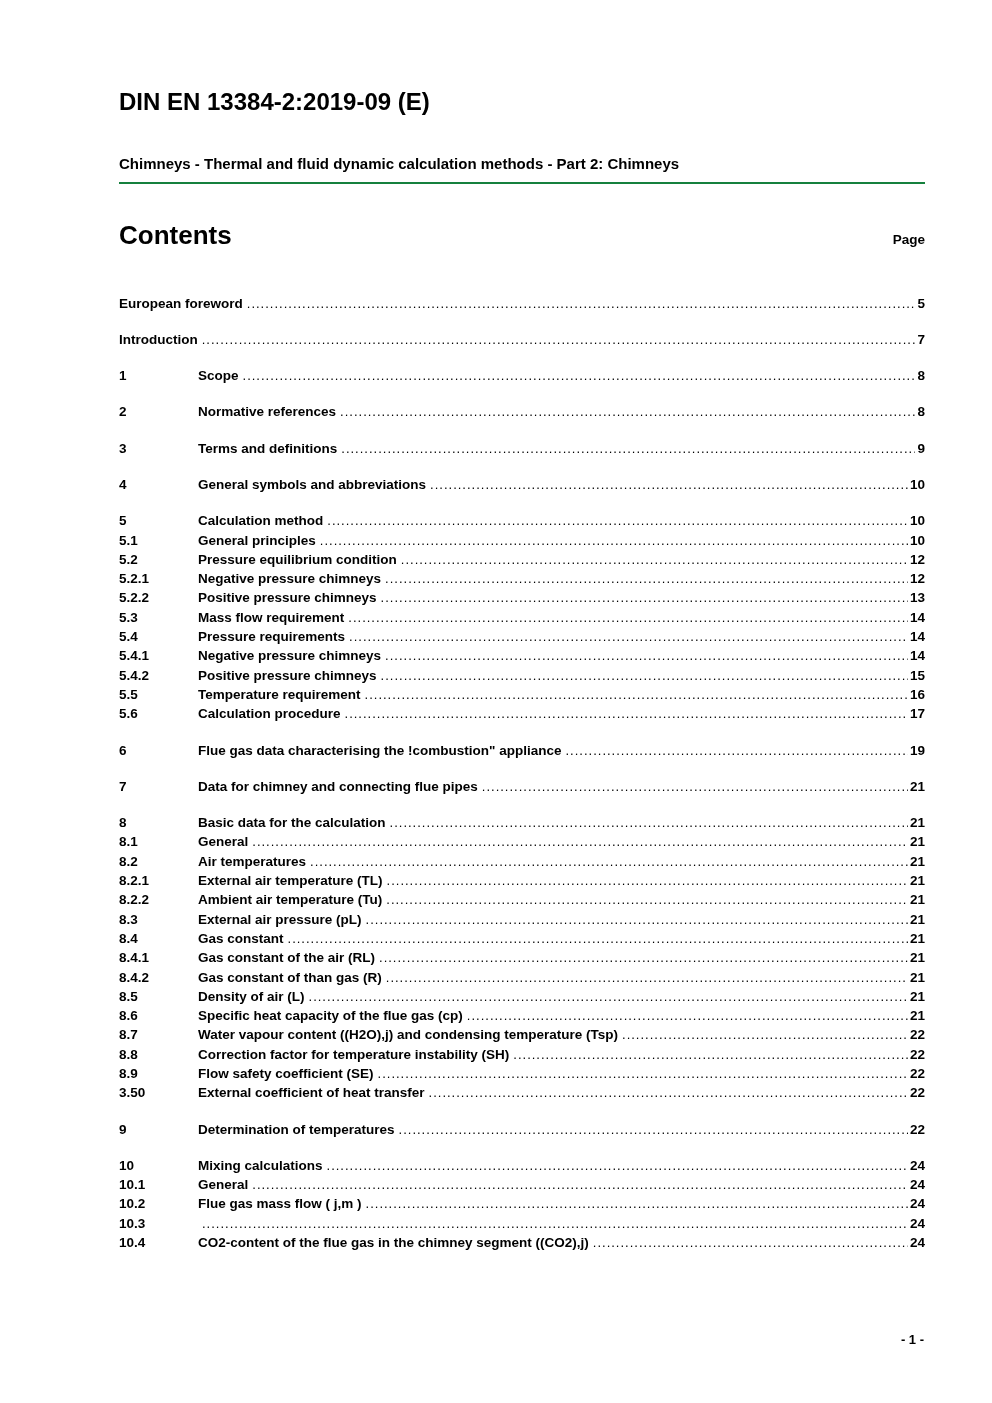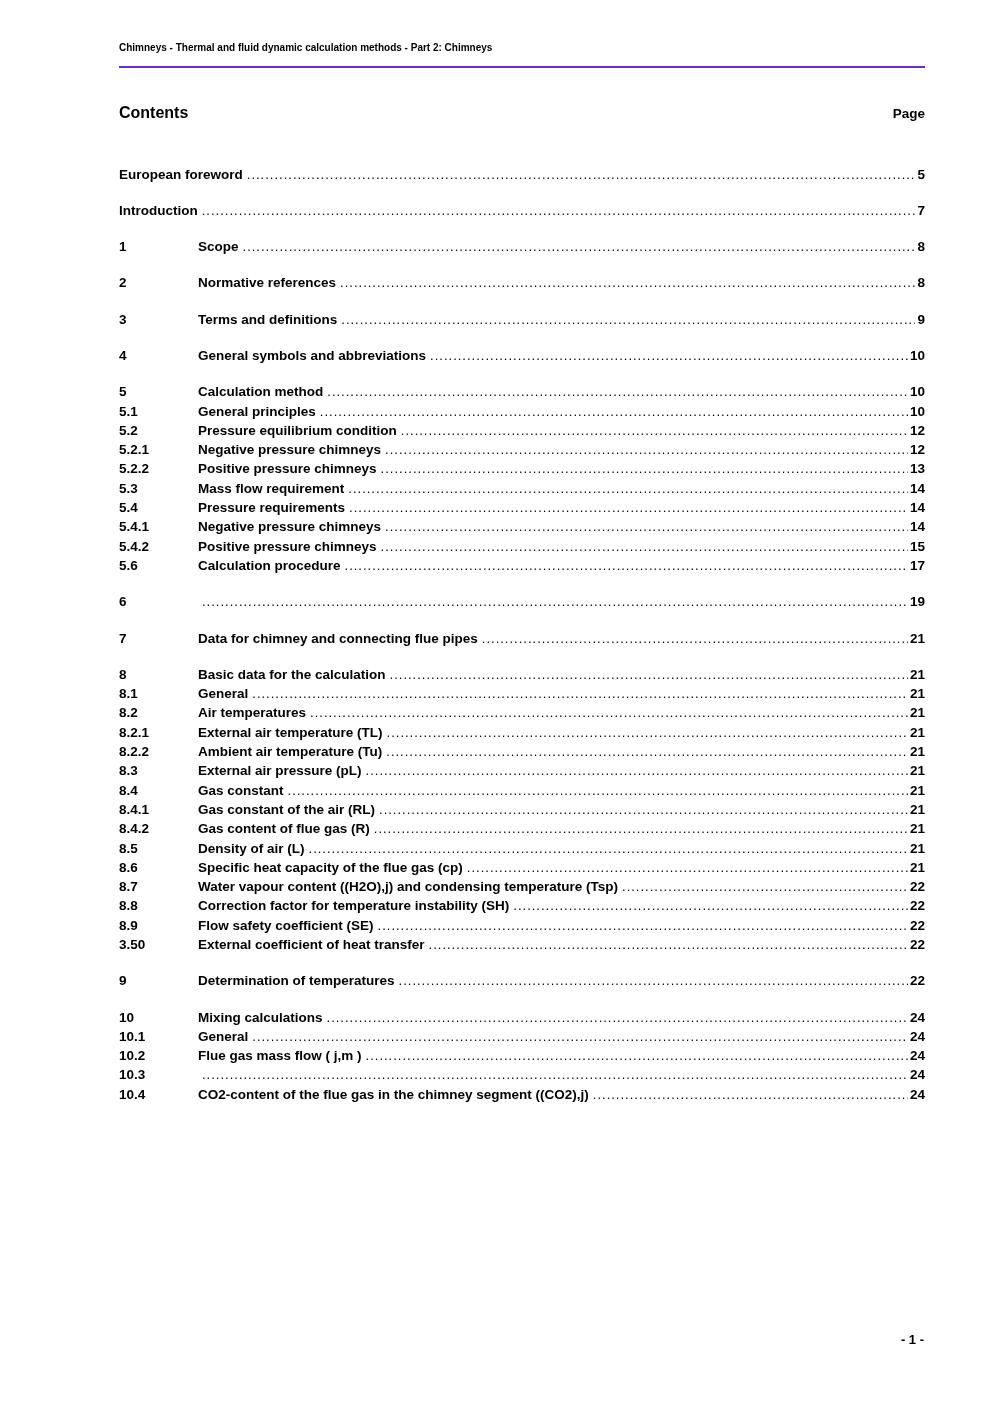--- a/index.html
+++ b/index.html
@@ -22,35 +22,35 @@
     width: 806px;
   }
   .doc-id {
     margin: 88px 0 0 0;
     font-size: 24px;
     font-weight: bold;
     letter-spacing: 0;
   }
   .subtitle {
     margin-top: 37px;
-    font-size: 10px;
+    font-size: 15px;
     font-weight: bold;
     line-height: 21.5px;
     padding-bottom: 7px;
-    border-bottom: 2px solid #6d28d9;
+    border-bottom: 2px solid #15803d;
   }
   .subtitle .line { white-space: nowrap; }
   .contents-bar {
     margin-top: 36px;
     display: flex;
     justify-content: space-between;
     align-items: baseline;
   }
   .contents-heading {
-    font-size: 16px;
+    font-size: 26px;
     font-weight: bold;
   }
   .page-label {
     font-size: 13.5px;
     font-weight: bold;
   }
   .toc {
     margin-top: 43px;
     font-size: 13.5px;
     font-weight: bold;
@@ -84,20 +84,21 @@
     bottom: 56px;
     font-size: 13px;
     font-weight: bold;
   }
 </style>
 </head>
 <body>
 
 <div class="content">
 
+  <h1 class="doc-id">DIN EN 13384-2:2019-09 (E)</h1>
 
   <div class="subtitle">
     <div class="line">Chimneys - Thermal and fluid dynamic calculation methods - Part 2: Chimneys</div>
   </div>
 
   <div class="contents-bar">
     <div class="contents-heading">Contents</div>
     <div class="page-label">Page</div>
   </div>
 
@@ -197,29 +198,36 @@
           <span class="toc-dots"></span>
           <span class="toc-page">14</span>
         </div>
         <div class="toc-row">
           <span class="toc-num">5.4.2</span>
           <span class="toc-title">Positive pressure chimneys</span>
           <span class="toc-dots"></span>
           <span class="toc-page">15</span>
         </div>
         <div class="toc-row">
+          <span class="toc-num">5.5</span>
+          <span class="toc-title">Temperature requirement</span>
+          <span class="toc-dots"></span>
+          <span class="toc-page">16</span>
+        </div>
+        <div class="toc-row">
           <span class="toc-num">5.6</span>
           <span class="toc-title">Calculation procedure</span>
           <span class="toc-dots"></span>
           <span class="toc-page">17</span>
         </div>
       </div>
       <div class="toc-group">
         <div class="toc-row">
           <span class="toc-num">6</span>
+          <span class="toc-title">Flue gas data characterising the !combustion" appliance</span>
           <span class="toc-dots"></span>
           <span class="toc-page">19</span>
         </div>
       </div>
       <div class="toc-group">
         <div class="toc-row">
           <span class="toc-num">7</span>
           <span class="toc-title">Data for chimney and connecting flue pipes</span>
           <span class="toc-dots"></span>
           <span class="toc-page">21</span>
@@ -269,21 +277,21 @@
           <span class="toc-page">21</span>
         </div>
         <div class="toc-row">
           <span class="toc-num">8.4.1</span>
           <span class="toc-title">Gas constant of the air (RL)</span>
           <span class="toc-dots"></span>
           <span class="toc-page">21</span>
         </div>
         <div class="toc-row">
           <span class="toc-num">8.4.2</span>
-          <span class="toc-title">Gas content of flue gas (R)</span>
+          <span class="toc-title">Gas constant of than gas (R)</span>
           <span class="toc-dots"></span>
           <span class="toc-page">21</span>
         </div>
         <div class="toc-row">
           <span class="toc-num">8.5</span>
           <span class="toc-title">Density of air (L)</span>
           <span class="toc-dots"></span>
           <span class="toc-page">21</span>
         </div>
         <div class="toc-row">

